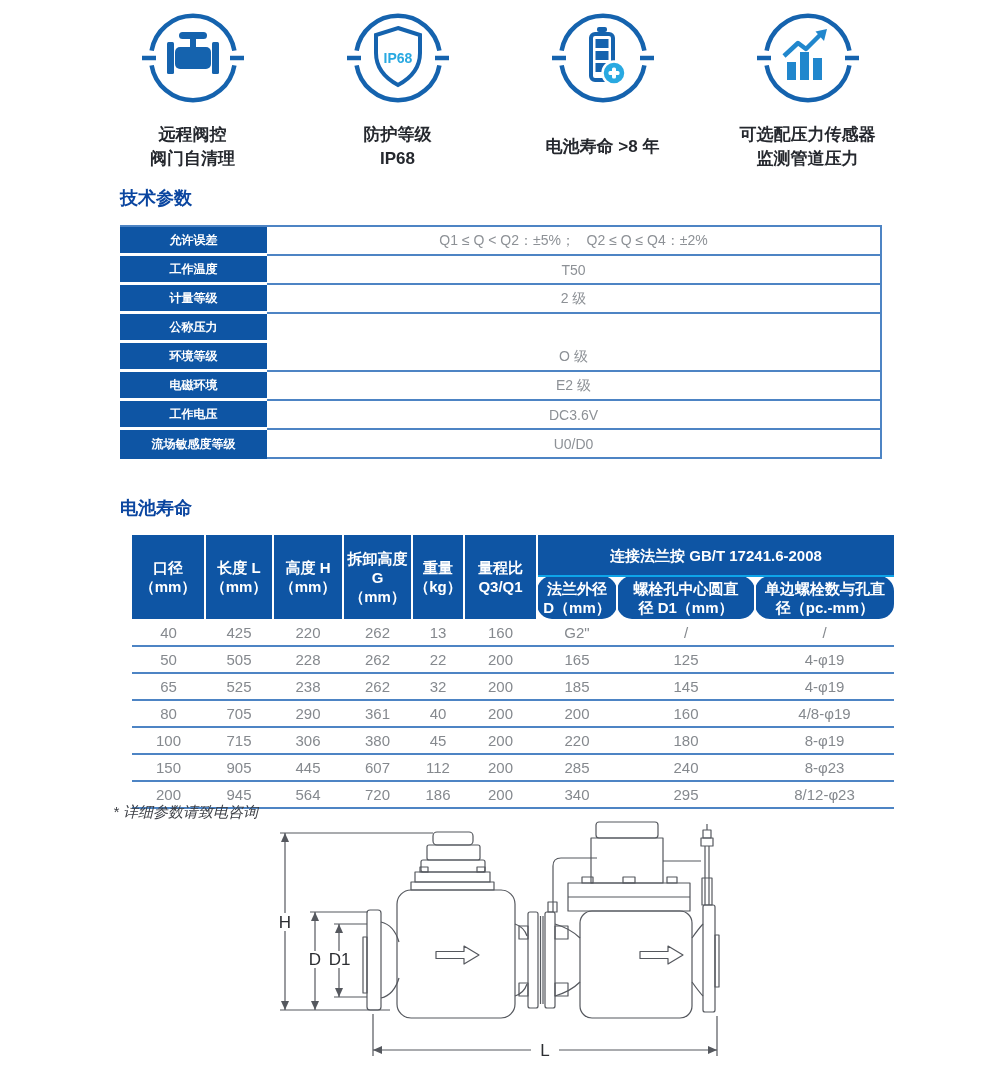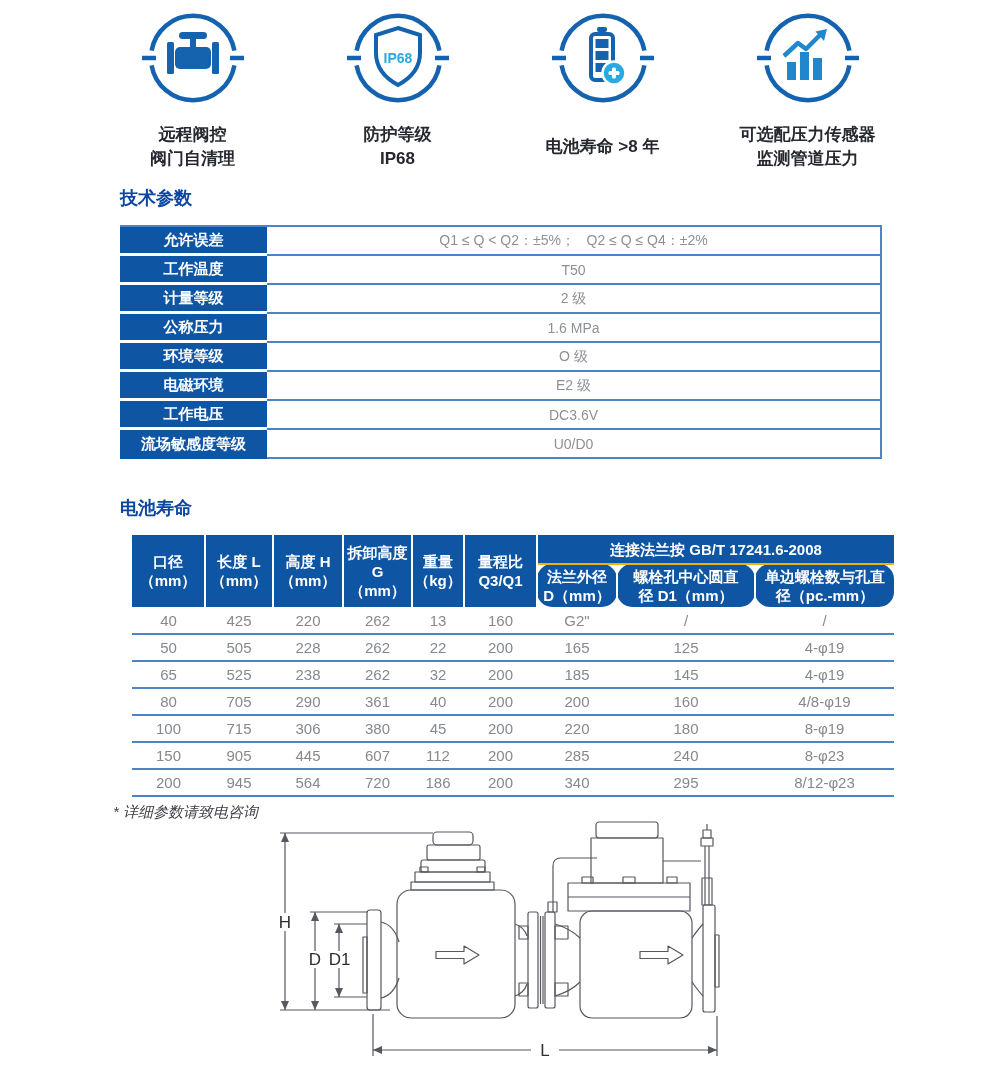--- a/index.html
+++ b/index.html
@@ -16,33 +16,33 @@
 
   
   .sec-title { position:absolute; left:120px; font-size:18px; font-weight:bold; color:#0b46a0; }
   .tech-title { top:186px; }
   .dim-title  { top:496px; }
 
   
   .tech-table { position:absolute; left:120px; top:225px; width:762px;
                 border-top:2px solid #4d84c4; border-right:2px solid #4d84c4; }
   .tech-row { display:flex; height:29px; }
-  .tech-label { width:147px; background:#0e55a4; color:#fff; font-size:15px; font-weight:bold;
+  .tech-label { width:147px; background:#0e55a4; color:#fff; font-size:12px; font-weight:bold;
                 display:flex; align-items:center; justify-content:center;
                 border-bottom:3px solid #fff; }
   .tech-row:last-child .tech-label { border-bottom:none; }
   .tech-value { flex:1; color:#8d9196; font-size:14px; display:flex; align-items:center; justify-content:center;
                 border-bottom:2px solid #4d84c4; white-space:pre-wrap; }
 
   
   table.dim-table { position:absolute; left:120px; top:535px; width:762px; border-collapse:collapse; table-layout:fixed;margin-left:12px; }
   .dim-table thead th { background:#0e55a4; color:#fff; font-weight:bold; font-size:15px;
                         text-align:center; vertical-align:middle; white-space:pre-line; line-height:19px; padding:2px 0; }
   .dim-table thead th.sep { border-right:2px solid #fff; }
-  .dim-table thead tr.group-row th.group { border-bottom:2px solid #eab308; height:29px; }
+  .dim-table thead tr.group-row th.group { border-bottom:2px solid #0ea5e9; height:41px; }
   .dim-table thead tr.sub-row th { height:41px;border-radius:15px; }
   .dim-table thead th.span2 { height:72px; }
   .dim-table tbody td { height:27px; text-align:center; vertical-align:middle;
                         color:#85898e; font-size:15px; border-bottom:2px solid #4d84c4; }
 
   .footnote { position:absolute; left:113px; top:803px; font-size:15px; color:#3c3f45;font-style:italic; }
 
   
   .drawing { position:absolute; left:250px; top:820px; width:560px; height:245px; }
   .drawing svg { width:100%; height:100%; display:block; }
@@ -147,21 +147,20 @@
       <div class="tech-row">
         <div class="tech-label">工作温度</div>
         <div class="tech-value">T50</div>
       </div>
       <div class="tech-row">
         <div class="tech-label">计量等级</div>
         <div class="tech-value">2 级</div>
       </div>
       <div class="tech-row">
         <div class="tech-label">公称压力</div>
-        <div class="tech-value">1.6 MPa</div>
       </div>
       <div class="tech-row">
         <div class="tech-label">环境等级</div>
         <div class="tech-value">O 级</div>
       </div>
       <div class="tech-row">
         <div class="tech-label">电磁环境</div>
         <div class="tech-value">E2 级</div>
       </div>
       <div class="tech-row">

